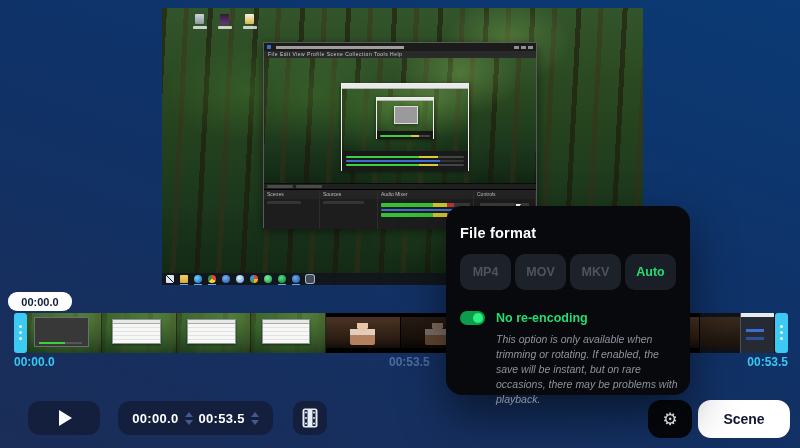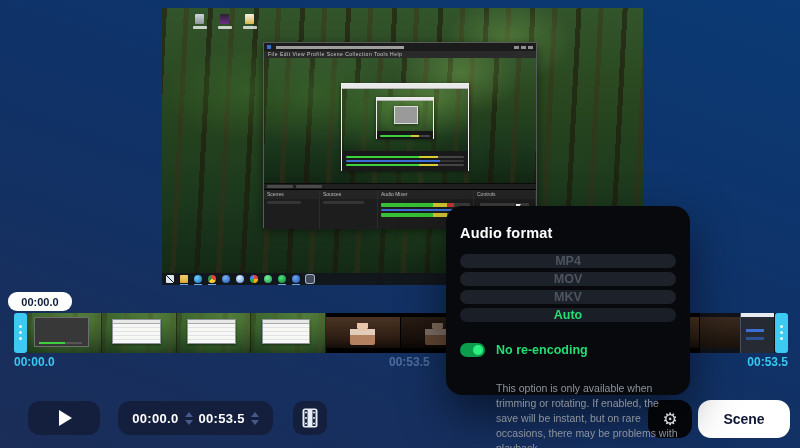--- a/index.html
+++ b/index.html
@@ -108,29 +108,29 @@
 
   .tl-tooltip { position:absolute; left:8px; top:292px; width:64px; height:19px; background:#fff; border-radius:9px;
     color:#0d1b3a; font-size:11px; font-weight:800; display:flex; align-items:center; justify-content:center; z-index:6; }
   .tl-label { position:absolute; top:355px; font-size:12px; font-weight:800; color:#38c8f1; z-index:6; }
   .tl-start { left:14px; } .tl-mid { left:389px; color:#4e6c9e; font-weight:700; } .tl-end { right:12px; }
 
   
   .popup { position:absolute; left:446px; top:206px; width:244px; height:189px; background:#07090d;
     border-radius:16px; padding:19px 14px 0; z-index:30; box-shadow:0 20px 45px rgba(0,0,0,.5); }
   .popup h3 { color:#fff; font-size:14.5px; font-weight:800; letter-spacing:.2px; }
-  .fmt-row { display:flex; gap:4px; margin-top:13px;flex-direction:column; }
+  .fmt-row { display:flex; gap:4px; margin-top:13px; }
   .fmt { flex:1; height:36px; border:none; border-radius:10px; background:#1d222a; color:#4d5460;
     font-family:inherit; font-size:12.5px; font-weight:800; cursor:pointer; }
   .fmt.selected { color:#24de74; background:#1a1f27;text-align:center; }
   .tog-row { display:flex; align-items:flex-end; margin-top:21px; }
   .switch { width:25px; height:14px; border-radius:8px; background:#0b9c4c; position:relative; flex:none; cursor:pointer; }
   .switch .knob { position:absolute; right:2px; top:2px; width:10px; height:10px; border-radius:50%; background:#2cf07e; }
   .tog-label { margin-left:11px; color:#24de74; font-size:12.5px; font-weight:800; }
-  .tog-desc { margin:24px 0 0 36px; width:184px; color:#8e939c; font-size:10.5px; line-height:1.42; }
+  .tog-desc { margin:7px 0 0 36px; width:184px; color:#8e939c; font-size:10.5px; line-height:1.42;font-style:italic; }
 
   
   .btn-dark { position:absolute; background:#141f3e; border:none; border-radius:12px; cursor:pointer; }
   .play-btn { left:28px; top:401px; width:72px; height:34px; display:flex; align-items:center; justify-content:center; }
   .play-tri { width:0; height:0; border-left:13px solid #fff; border-top:8px solid transparent; border-bottom:8px solid transparent; margin-left:3px; }
   .time-box { position:absolute; left:118px; top:401px; width:155px; height:34px; background:#141f3e; border-radius:12px;
     display:flex; align-items:center; justify-content:center; gap:6px; }
   .tval { color:#fff; font-size:13px; font-weight:800; letter-spacing:.3px; }
   .stepper { display:flex; flex-direction:column; gap:3px; cursor:pointer; }
   .st-up { width:0; height:0; border-left:4px solid transparent; border-right:4px solid transparent; border-bottom:5px solid #46598a; }
@@ -295,21 +295,21 @@
         </div>
     </div>
     <div class="handle"></div>
   </div>
 
   <div class="tl-label tl-start">00:00.0</div>
   <div class="tl-label tl-mid">00:53.5</div>
   <div class="tl-label tl-end">00:53.5</div>
 
   <div class="popup">
-    <h3>Audio format</h3>
+    <h3>File format</h3>
     <div class="fmt-row">
       <button class="fmt">MP4</button>
       <button class="fmt">MOV</button>
       <button class="fmt">MKV</button>
       <button class="fmt selected">Auto</button>
     </div>
     <div class="tog-row">
       <div class="switch">
         <div class="knob"></div>
       </div>

